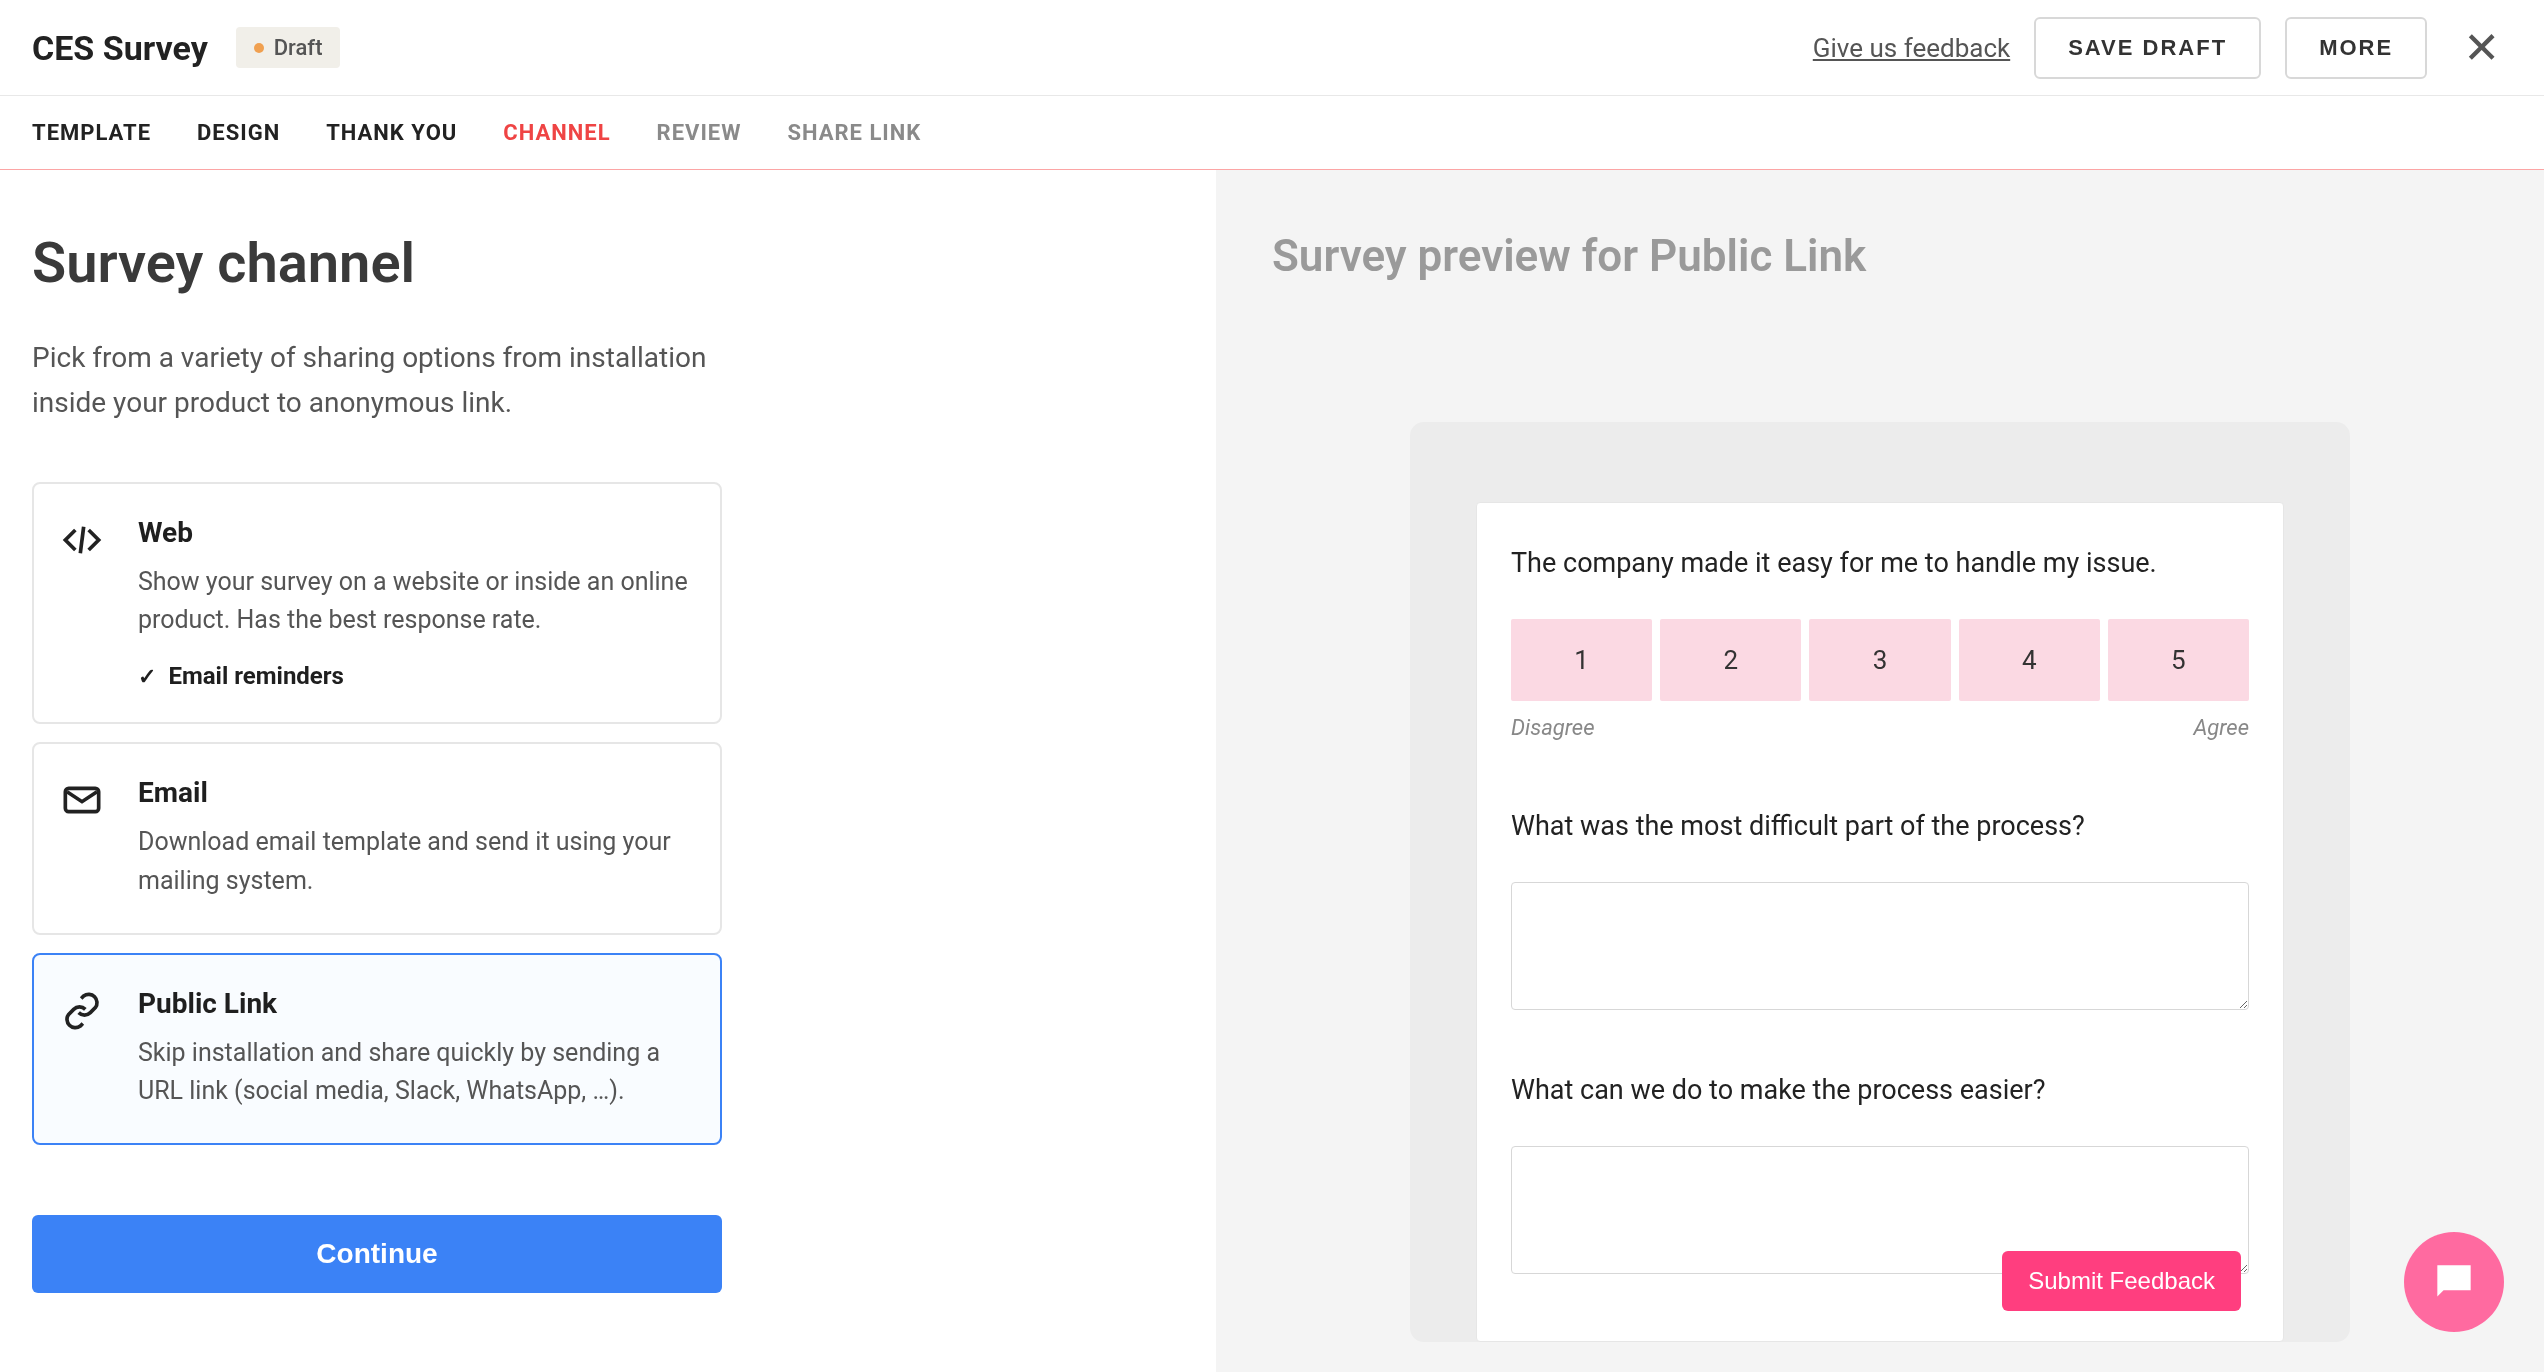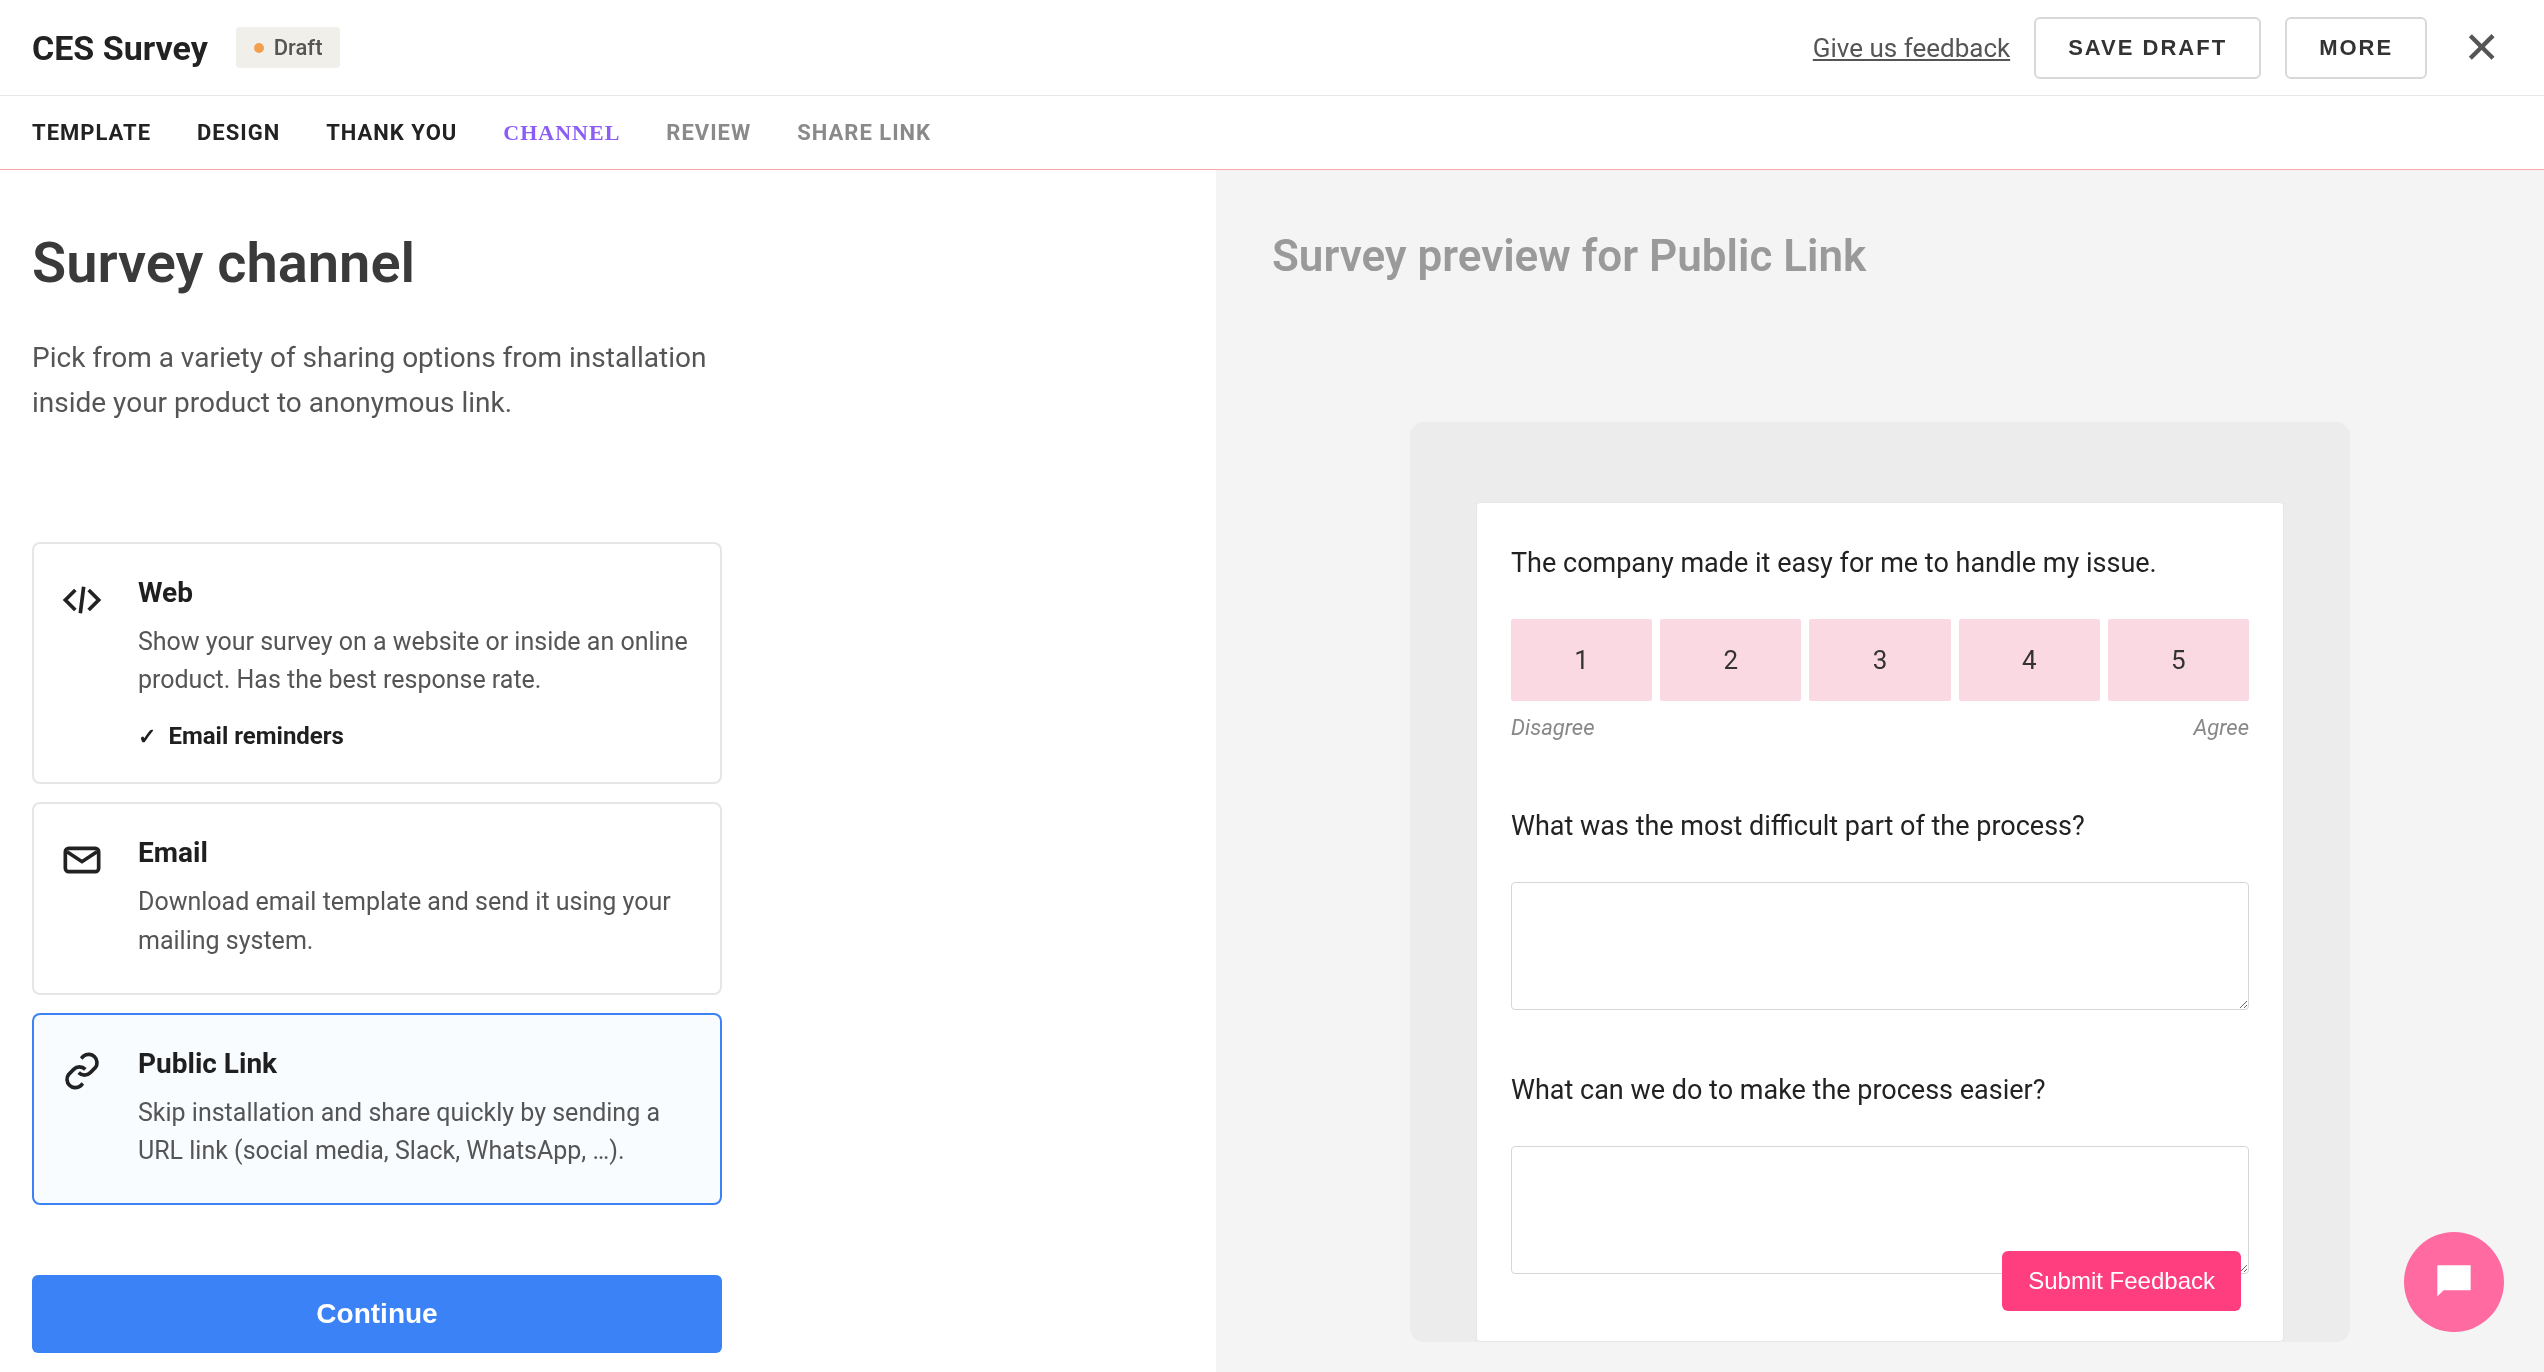--- a/index.html
+++ b/index.html
@@ -33,27 +33,27 @@
     border: 2px solid #d8d8d8; background:#fff; color:#333;
     padding: 16px 32px; font-size: 22px; font-weight: 700;
     letter-spacing: 2px; border-radius: 6px; cursor:pointer;
   }
   .close-x { font-size: 44px; color:#555; cursor:pointer; padding: 0 12px; line-height:1;}
   .tabs {
     display:flex; gap: 46px; padding: 24px 32px;
     border-bottom: 1px solid #fca5a5; height: 74px; align-items:flex-start;
   }
   .tab { font-size: 22px; font-weight:700; letter-spacing:1px; color:#222; cursor:pointer;}
-  .tab.active { color: #8b5cf6; font-family: Liberation Serif, serif; }
+  .tab.active { color: #ef4444; }
   .tab.muted { color:#8a8a8a; }
   .main { display:flex; height: calc(1372px - 96px - 74px); }
   .left { width: 1216px; padding: 60px 0 40px 32px; background:#fff;}
   .right { flex:1; background:#f4f4f4; padding: 60px 56px 0 56px; position:relative;}
   .page-title { font-size: 56px; font-weight: 600; color:#3a3a3a; margin-bottom: 40px;}
-  .page-sub { font-size: 28px; color:#555; line-height:1.6; max-width: 700px; margin-bottom: 116px;}
+  .page-sub { font-size: 28px; color:#555; line-height:1.6; max-width: 700px; margin-bottom: 56px;}
   .cards { display:flex; flex-direction:column; gap:18px; max-width: 690px;}
   .card {
     border:2px solid #e6e6e6; border-radius:8px; padding: 32px 28px 32px 28px;
     display:flex; gap: 28px; cursor:pointer; background:#fff;
   }
   .card.selected { border-color:#3b82f6; background:#f9fcff;}
   .card-icon { width:48px; flex:none; padding-top:4px;}
   .card-icon svg { width:40px; height:40px; stroke:#222; fill:none; stroke-width:2.2;}
   .card-body { flex:1; }
   .card-title { font-size:28px; font-weight:700; margin-bottom:14px;}

